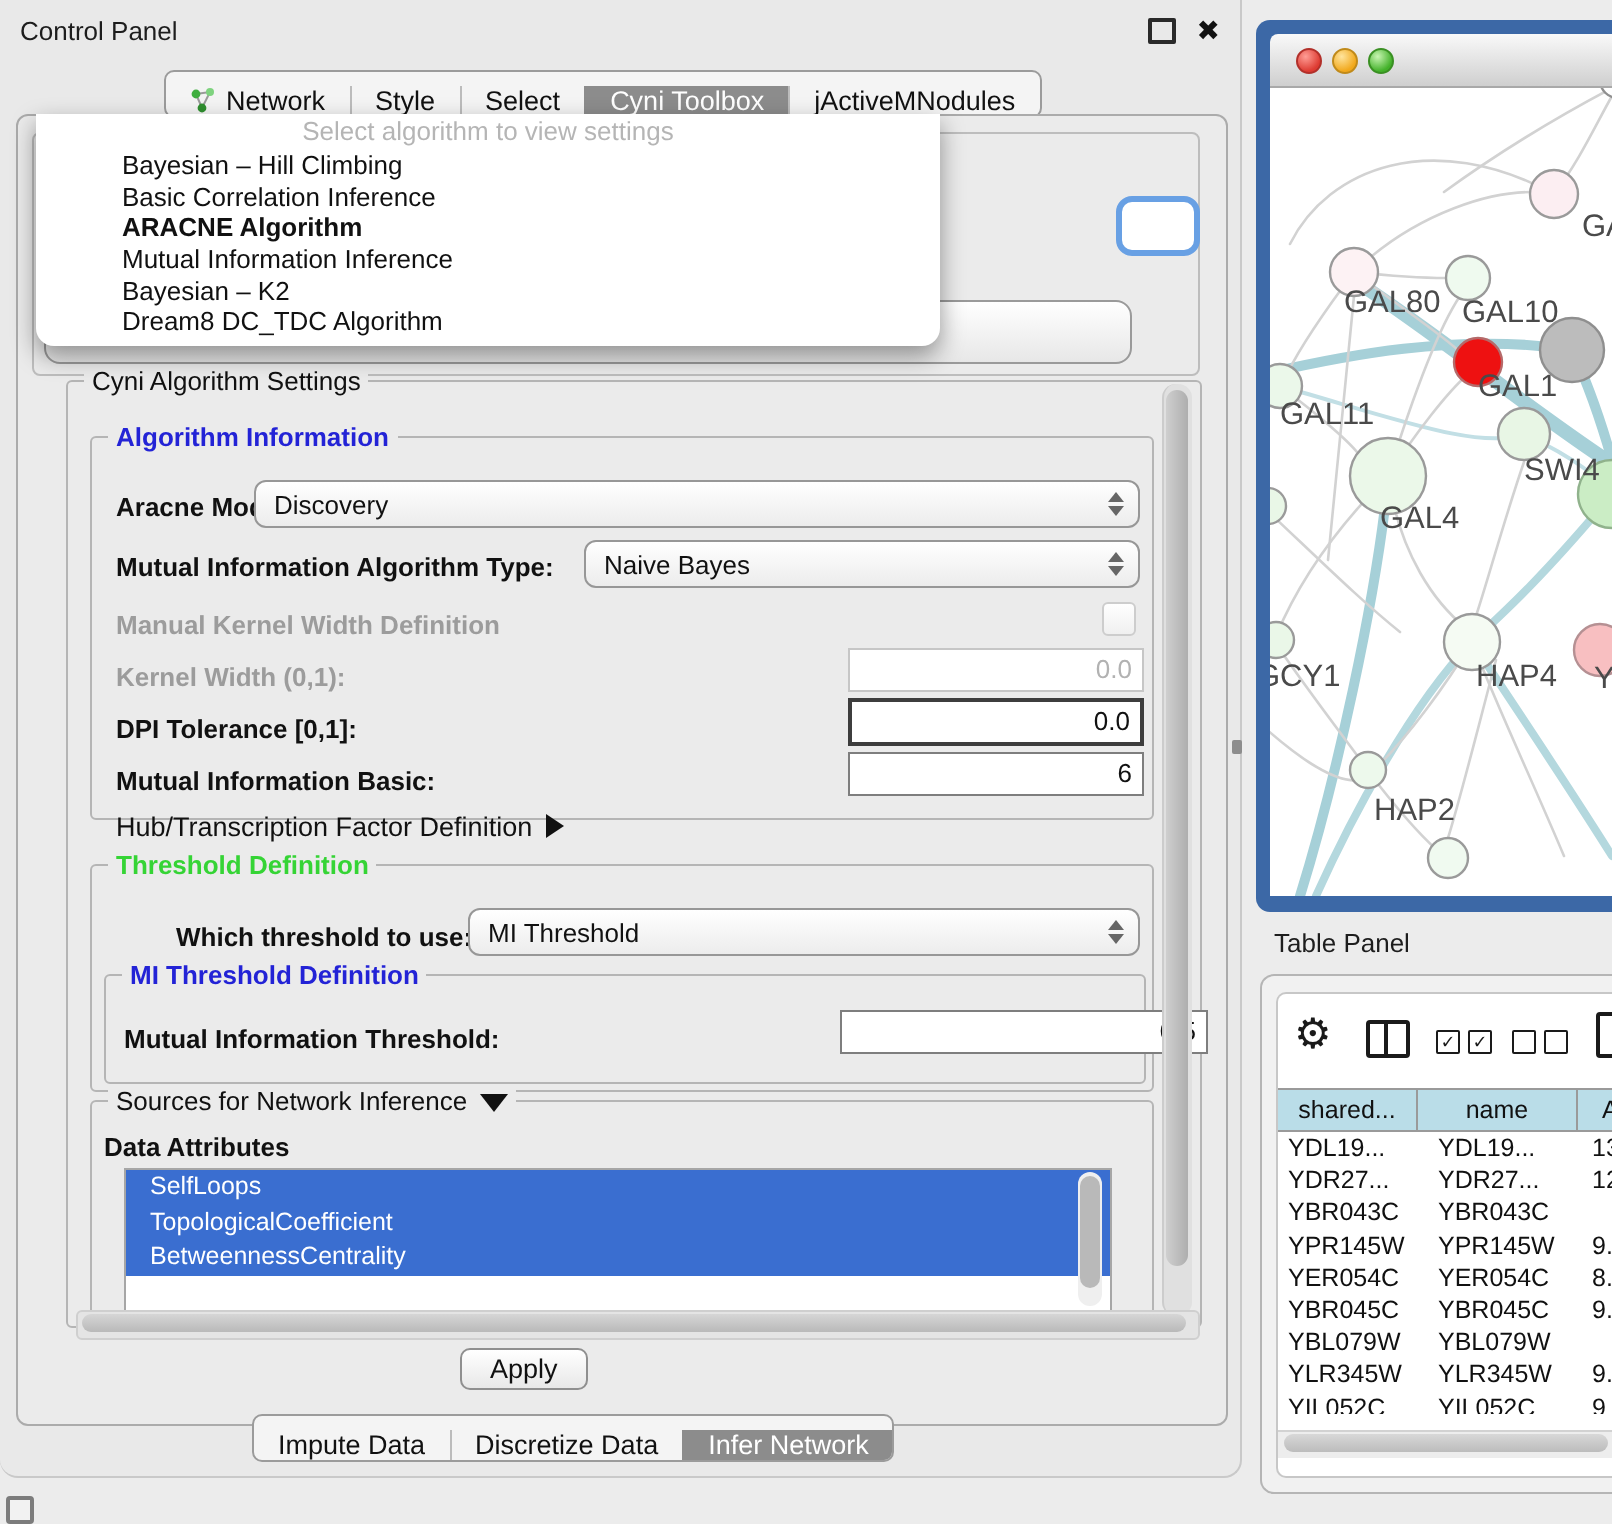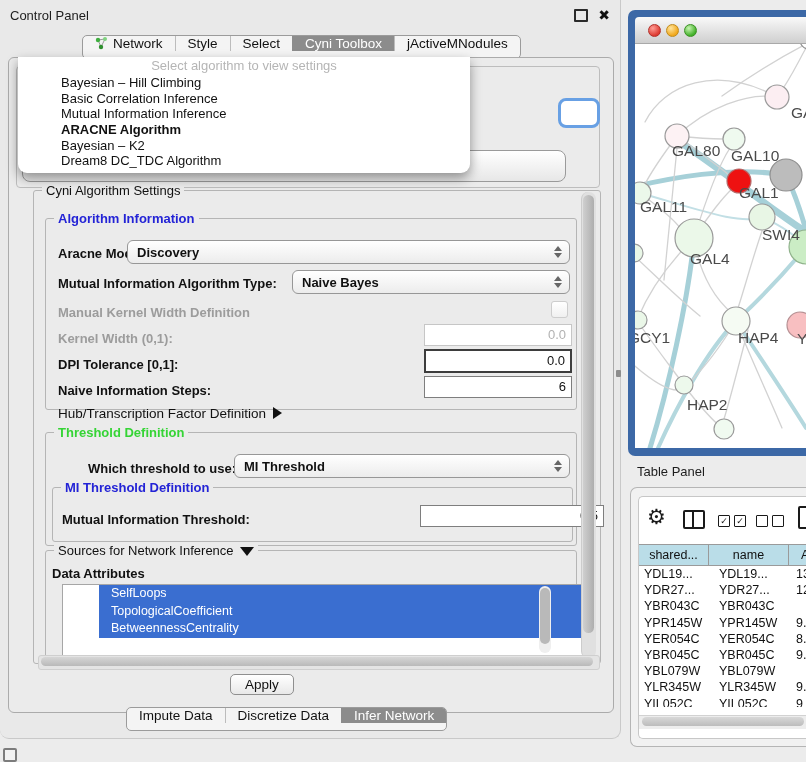--- a/index.html
+++ b/index.html
@@ -19,21 +19,21 @@
   }
   #cp-titlebar{left:0;top:0;width:620px;height:30px;display:flex;align-items:center;
     padding:0 10px;box-sizing:border-box;font-size:13px;color:#1d1d1d;}
   #cp-title{flex:0 0 auto;}
   #cp-spacer{flex:1;}
   .float-icon{width:10px;height:9px;border:2px solid #2a2a2a;border-radius:1px;margin-right:10px;}
   .close-icon{font-size:14px;font-weight:bold;color:#111;line-height:1;}
 
   
   .seg-bar{display:inline-flex;height:22px;border:1px solid #9b9b9b;border-radius:5px;
-    overflow:hidden;background:#f4f4f4;font-size:13.5px;color:#111;align-items:flex-start;}
+    overflow:hidden;background:#f4f4f4;font-size:13.5px;color:#111;align-items:flex-end;}
   .seg{display:flex;align-items:center;gap:5px;padding:0 12px;border-left:1px solid #bcbcbc;white-space:nowrap;}
   .seg:first-child{border-left:none;}
   .seg.selected{background:#8c8c8c;color:#fff;border-left-color:#8c8c8c;}
   #top-tabs{left:82px;top:35px;}
   #bottom-tabs{left:126px;top:707px;}
 
   
   #cp-content{left:8px;top:57px;width:604px;height:654px;border:1px solid #ababab;
     border-radius:6px;background:#ebebeb;}
 
@@ -65,21 +65,21 @@
   #g-mithr{left:52px;top:487px;width:519px;height:53px;}
   #g-sources{left:45px;top:550px;width:530px;height:108px;}
 
   .lbl{position:absolute;font-size:13px;font-weight:bold;color:#111;white-space:nowrap;}
   .lbl.dis{color:#9c9c9c;}
   .lbl.plain{font-weight:normal;font-size:13.5px;}
 
   
   .combo{position:absolute;height:24px;border:1px solid #979797;border-radius:6px;
     background:linear-gradient(#ffffff,#ececec);box-sizing:border-box;
-    display:flex;align-items:center;font-size:13px;color:#111;font-weight:bold;}
+    display:flex;align-items:center;font-size:13px;color:#111;}
   .combo .val{padding-left:9px;flex:1;white-space:nowrap;overflow:hidden;}
   .combo .arrows{width:18px;display:flex;flex-direction:column;align-items:center;gap:2px;padding-right:2px;}
   .tri-up{width:0;height:0;border-left:4px solid transparent;border-right:4px solid transparent;
     border-bottom:5px solid #666;}
   .tri-dn{width:0;height:0;border-left:4px solid transparent;border-right:4px solid transparent;
     border-top:5px solid #666;}
 
   
   .field{position:absolute;height:20px;background:#fff;border:1px solid #7e7e7e;
     font-size:13px;color:#111;text-align:right;padding:0 5px;line-height:20px;}
@@ -89,21 +89,21 @@
   .checkbox{position:absolute;width:15px;height:15px;border:1px solid #cdcdcd;border-radius:3px;
     background:linear-gradient(#ffffff,#f0f0f0);}
 
   .tri-right{display:inline-block;width:0;height:0;border-top:6px solid transparent;
     border-bottom:6px solid transparent;border-left:9px solid #111;margin-left:7px;vertical-align:-1px;}
   .tri-down-b{display:inline-block;width:0;height:0;border-left:7px solid transparent;
     border-right:7px solid transparent;border-top:9px solid #111;margin-left:6px;vertical-align:-1px;}
 
   
   #attr-list{left:62px;top:584px;width:492px;height:71px;border:1px solid #a6a6a6;
-    background:#fff;overflow:hidden;padding-left:36px;}
+    background:#fff;overflow:hidden;}
   #attr-list .row{height:17.5px;line-height:17.5px;background:#3a6ed0;color:#fff;
     font-size:12.5px;padding-left:12px;white-space:nowrap;}
   #attr-vscroll{left:539px;top:586px;width:12px;height:67px;background:#efefef;border-radius:6px;}
   #attr-vthumb{left:540px;top:588px;width:10px;height:56px;background:#b9b9b9;border-radius:5px;}
 
   
   #set-vtrack{left:581px;top:192px;width:14px;height:466px;background:#e0e0e0;
     border-left:1px solid #cccccc;border-radius:7px;}
   #set-vthumb{left:583px;top:195px;width:11px;height:438px;
     background:linear-gradient(90deg,#cfcfcf,#aeaeae);border-radius:6px;}
@@ -214,22 +214,22 @@
 
   <div class="abs frag-group"></div>
   <div class="abs frag-combo-blue"></div>
   <div class="abs frag-combo2"></div>
 
   <div class="abs" id="algo-popup">
     <div class="ph">Select algorithm to view settings</div>
     <div id="algo-items">
         <div class="item">Bayesian – Hill Climbing</div>
         <div class="item">Basic Correlation Inference</div>
+        <div class="item bold">ARACNE Algorithm</div>
         <div class="item">Mutual Information Inference</div>
-        <div class="item bold">ARACNE Algorithm</div>
         <div class="item">Bayesian – K2</div>
         <div class="item">Dream8 DC_TDC Algorithm</div>
       </div>
   </div>
 
   <div class="group" id="g-settings">
     <span class="group-label">Cyni Algorithm Settings</span>
   </div>
 
   <div class="group" id="g-algdef">
@@ -256,21 +256,21 @@
 
   <span class="lbl dis" style="left:58px;top:305px;">Manual Kernel Width Definition</span>
   <span class="checkbox" style="left:551px;top:301px;"></span>
 
   <span class="lbl dis" style="left:58px;top:331px;text-align:center;">Kernel Width (0,1):</span>
   <div class="field dis" style="left:424px;top:324px;width:136px;">0.0</div>
 
   <span class="lbl" style="left:58px;top:357px;">DPI Tolerance [0,1]:</span>
   <div class="field dark" style="left:424px;top:349px;width:134px;">0.0</div>
 
-  <span class="lbl" style="left:58px;top:383px;">Naive Information Steps:</span>
+  <span class="lbl" style="left:58px;top:383px;">Mutual Information Basic:</span>
   <div class="field" style="left:424px;top:376px;width:136px;">6</div>
 
   <span class="lbl plain" style="left:58px;top:406px;">
     <span>Hub/Transcription Factor Definition</span><span class="tri-right"></span>
   </span>
 
   <div class="group" id="g-threshold">
     <span class="group-label green">Threshold Definition</span>
   </div>
 

